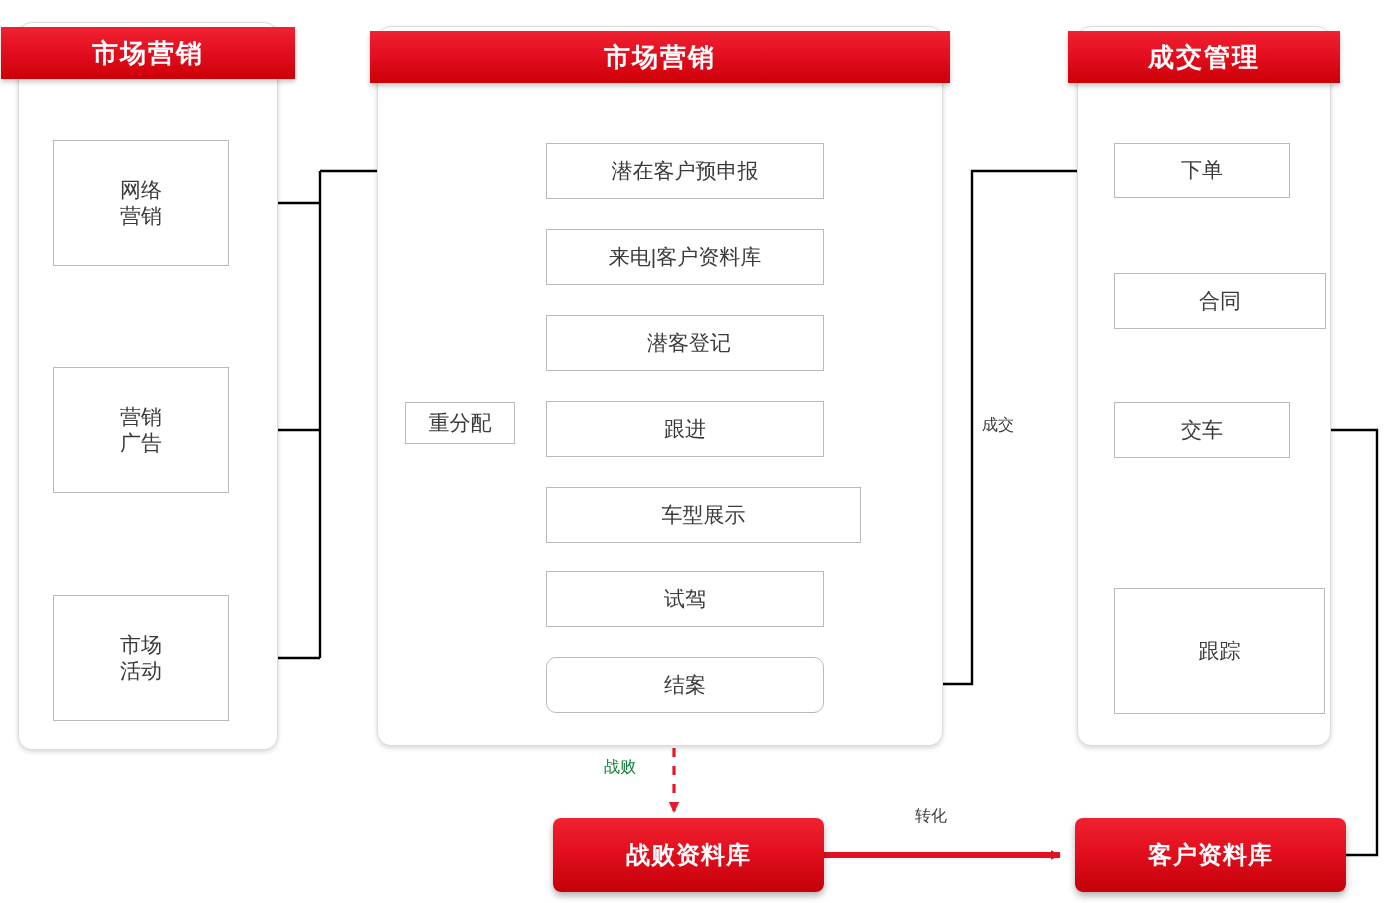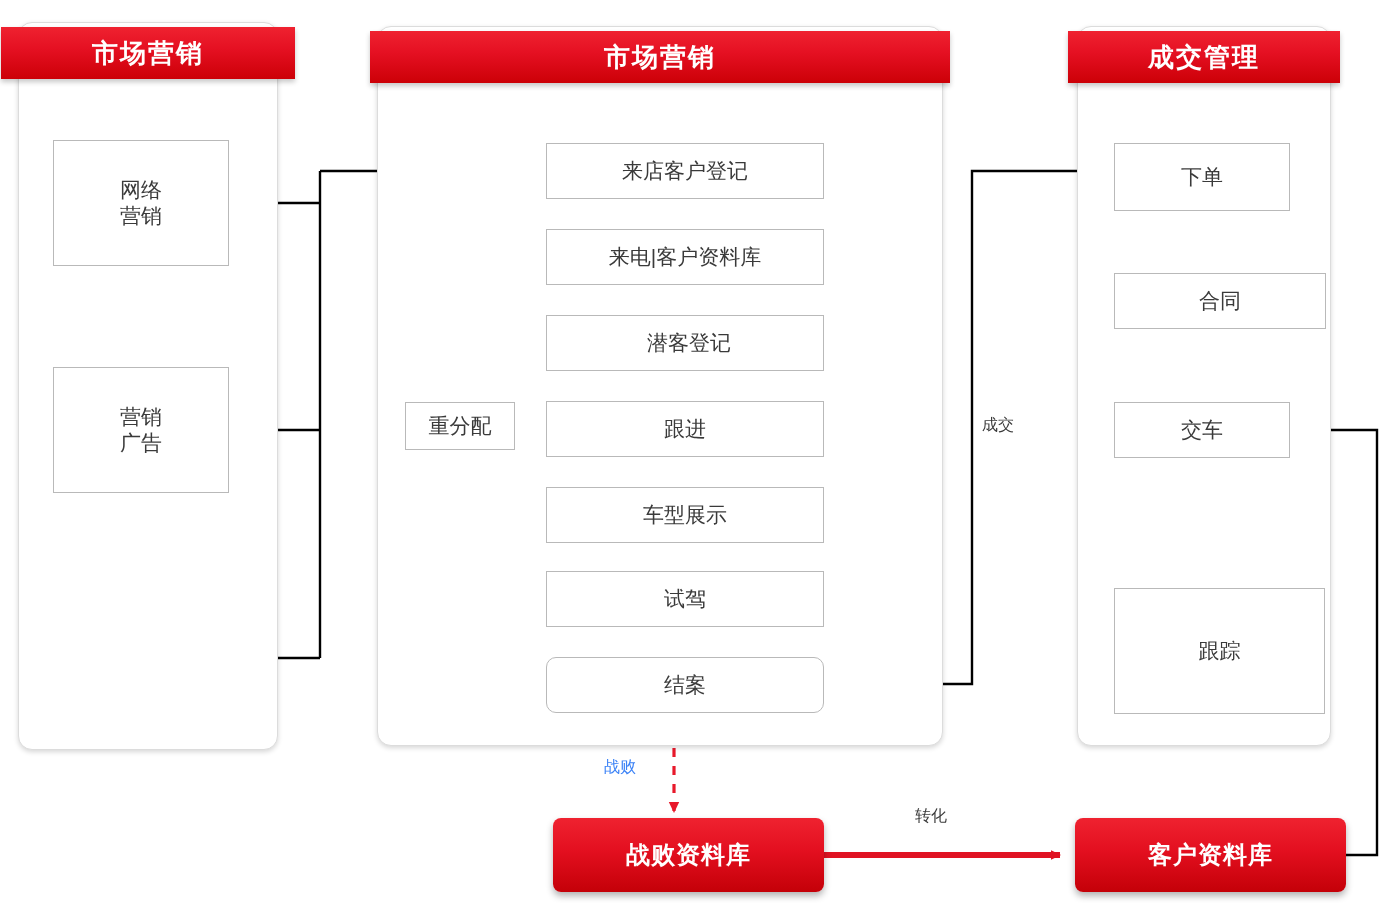--- a/index.html
+++ b/index.html
@@ -69,21 +69,21 @@
     box-sizing:border-box;
   }
 
   
   .elabel{
     position:absolute;
     font-size:16px;
     color:#3a3a3a;
     white-space:nowrap;
   }
-  .elabel.red{color:#3b82f6;}
+  .elabel.red{color:#15803d;}
 </style>
 </head>
 <body>
 
 <div id="stage">
 
   <svg id="wires" viewBox="0 0 1400 903" width="1400" height="903">
     <defs>
       <marker id="ah-black" markerWidth="11" markerHeight="11" refX="9.2" refY="5" orient="auto" markerUnits="userSpaceOnUse">
         <path d="M0,0.6 L10,5 L0,9.4 z" fill="#000000"></path>
@@ -135,40 +135,42 @@
   </svg>
 
   <div class="panel" id="panel-left" style="left:18px;top:22px;width:260px;height:728px;">
     <div class="panel-head">市场营销</div>
   </div>
 
   <div class="node" style="left:53px;top:140px;width:176px;height:126px;">网络
 营销</div>
   <div class="node" style="left:53px;top:367px;width:176px;height:126px;">营销
 广告</div>
+  <div class="node" style="left:53px;top:595px;width:176px;height:126px;">市场
+活动</div>
 
   <div class="panel" id="panel-mid" style="left:377px;top:26px;width:566px;height:720px;">
     <div class="panel-head">市场营销</div>
   </div>
 
-  <div class="node" style="left:546px;top:143px;width:278px;height:56px;">来店客户登记</div>
+  <div class="node" style="left:546px;top:143px;width:278px;height:56px;">潜在客户预申报</div>
   <div class="node" style="left:546px;top:229px;width:278px;height:56px;">来电|客户资料库</div>
   <div class="node" style="left:546px;top:315px;width:278px;height:56px;padding-left:8px;">潜客登记</div>
   <div class="node" style="left:546px;top:401px;width:278px;height:56px;">跟进</div>
-  <div class="node" style="left:546px;top:487px;width:278px;height:56px;">车型展示</div>
+  <div class="node" style="left:546px;top:487px;width:315px;height:56px;">车型展示</div>
   <div class="node" style="left:546px;top:571px;width:278px;height:56px;">试驾</div>
   <div class="node" style="left:546px;top:657px;width:278px;height:56px;border-radius:10px;">结案</div>
 
-  <div class="node" style="left:405px;top:402px;width:110px;height:48px;">重分配</div>
+  <div class="node" style="left:405px;top:402px;width:110px;height:42px;">重分配</div>
 
   <div class="panel" id="panel-right" style="left:1077px;top:26px;width:254px;height:720px;">
     <div class="panel-head">成交管理</div>
   </div>
 
-  <div class="node" style="left:1114px;top:143px;width:176px;height:68px;">下单</div>
+  <div class="node" style="left:1114px;top:143px;width:176px;height:55px;">下单</div>
   <div class="node" style="left:1114px;top:273px;width:212px;height:56px;">合同</div>
   <div class="node" style="left:1114px;top:402px;width:176px;height:56px;">交车</div>
   <div class="node" style="left:1114px;top:588px;width:211px;height:126px;">跟踪</div>
 
   <div class="dbbox" style="left:553px;top:818px;width:271px;height:74px;">战败资料库</div>
   <div class="dbbox" style="left:1075px;top:818px;width:271px;height:74px;">客户资料库</div>
 
   <div class="elabel" style="left:982px;top:415px;">成交</div>
   <div class="elabel red" style="left:604px;top:757px;">战败</div>
   <div class="elabel" style="left:915px;top:806px;">转化</div>

